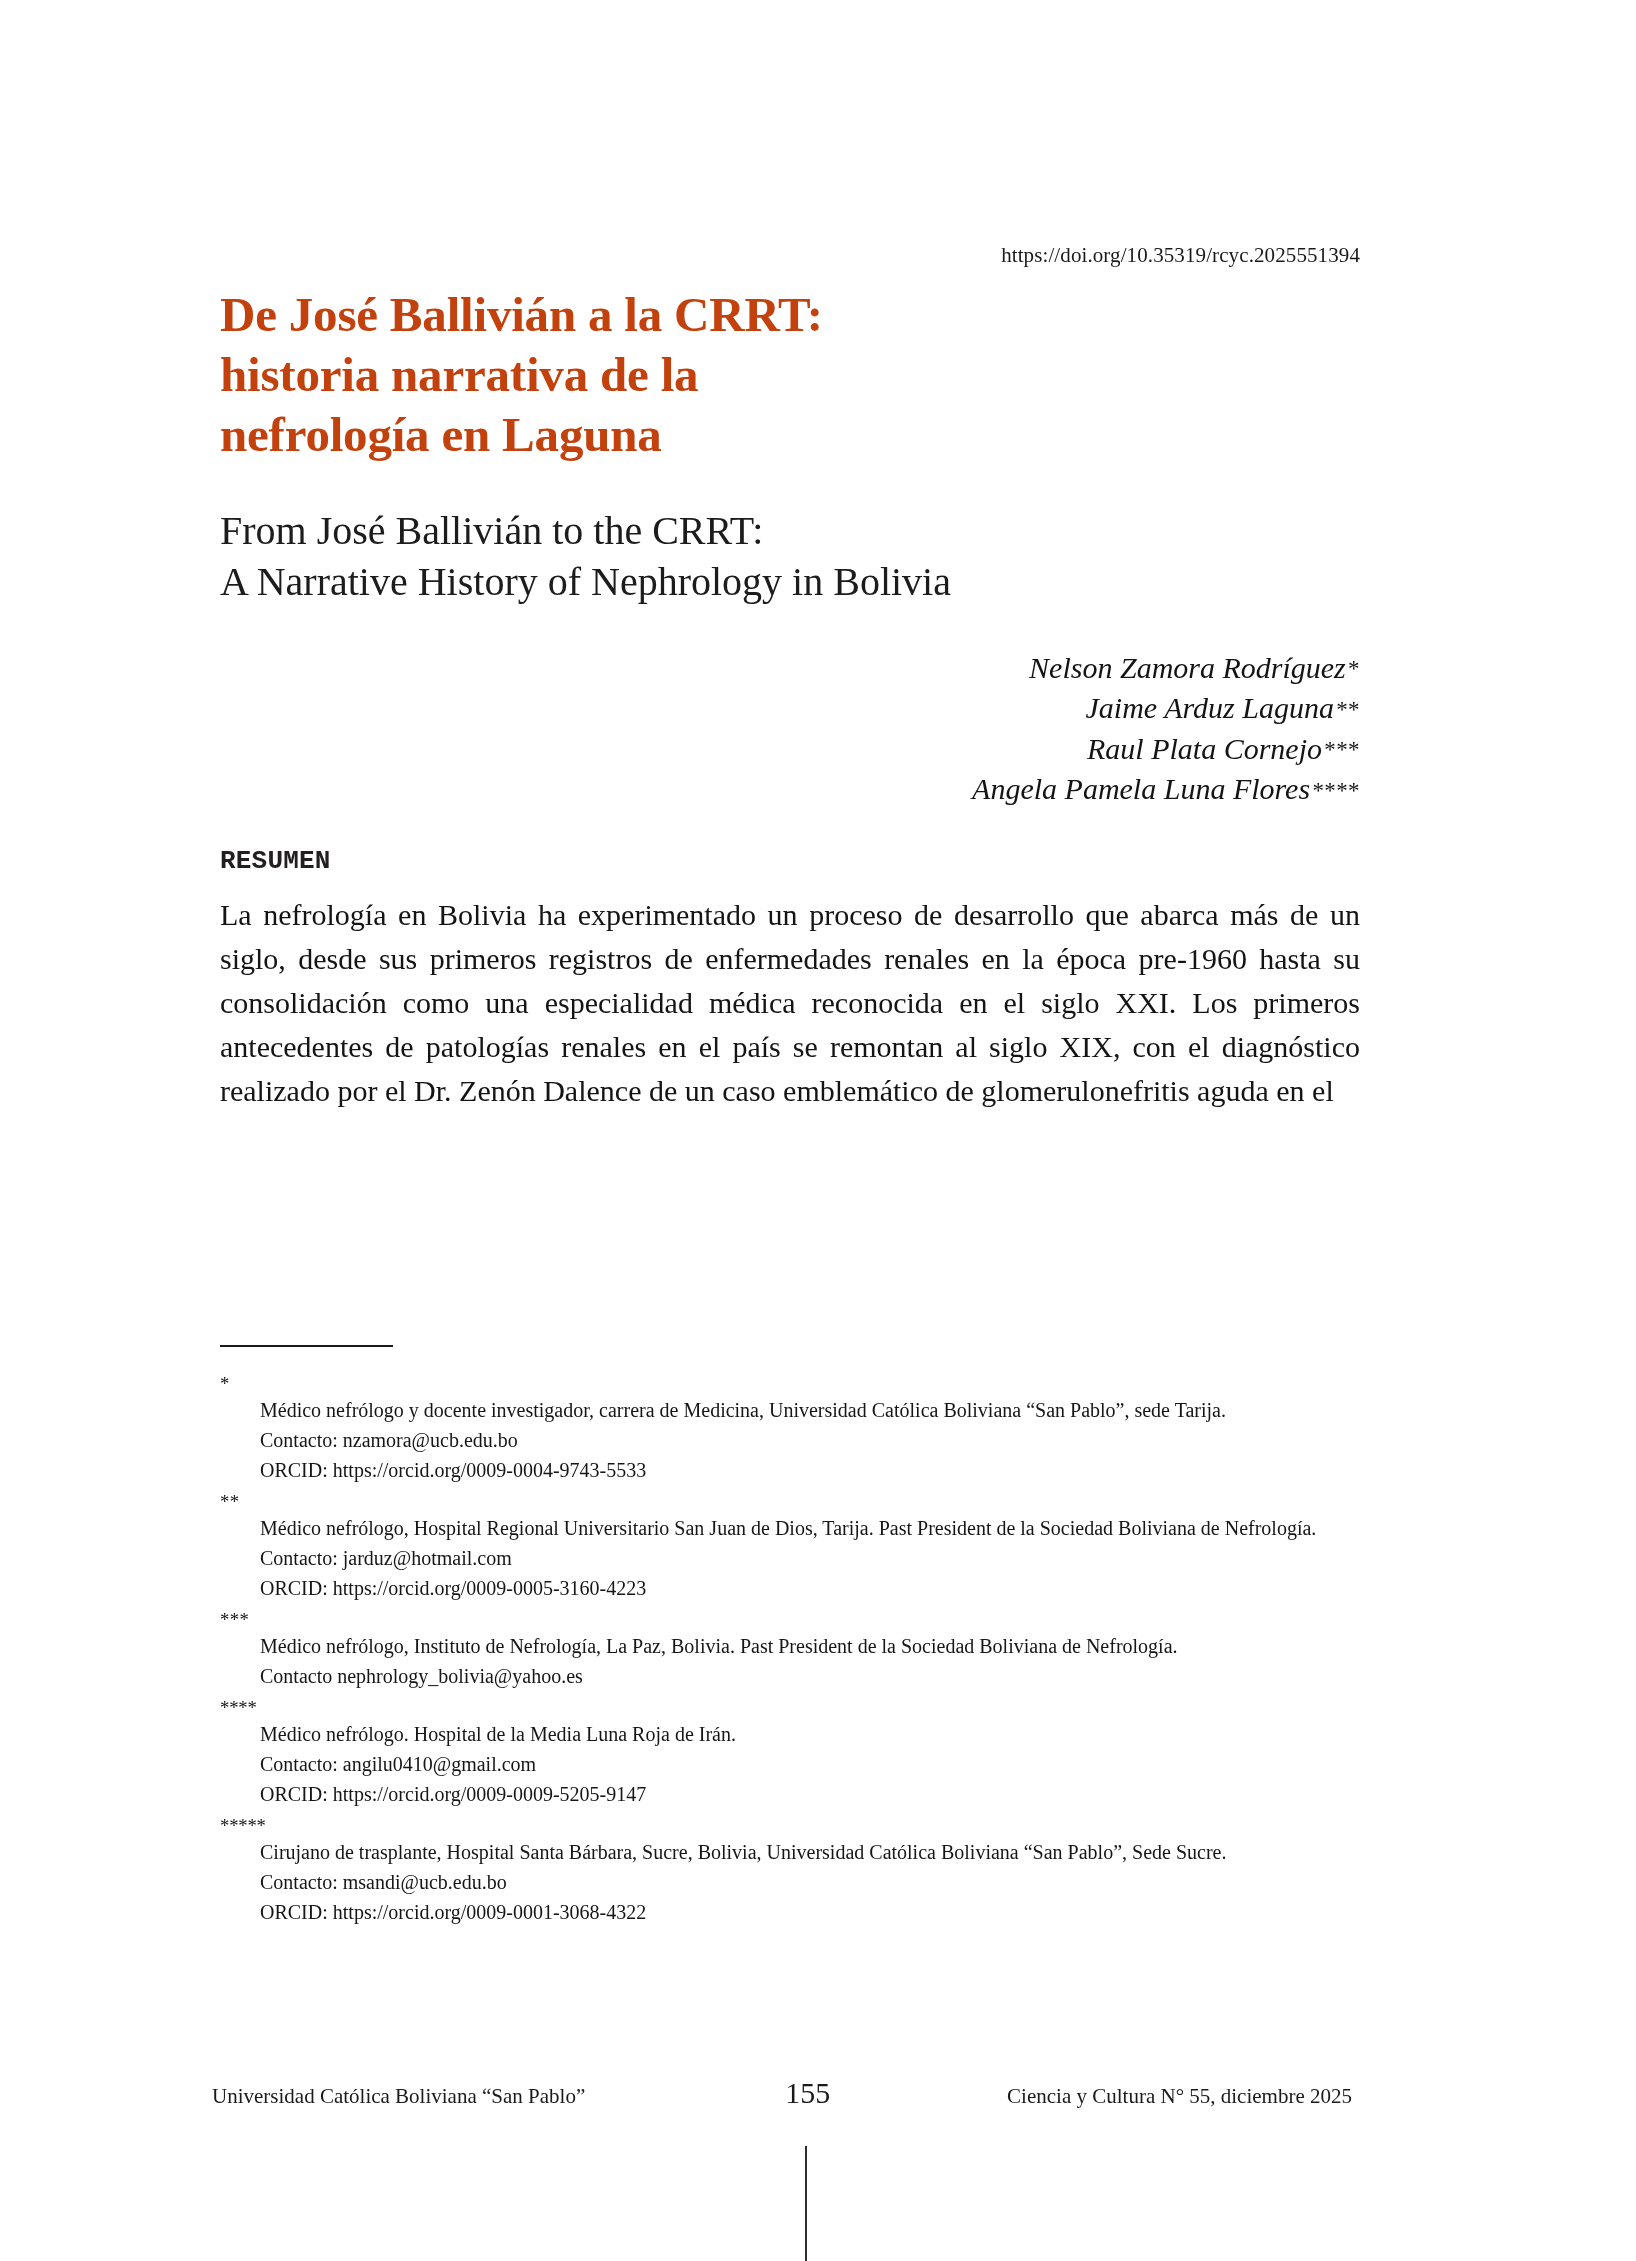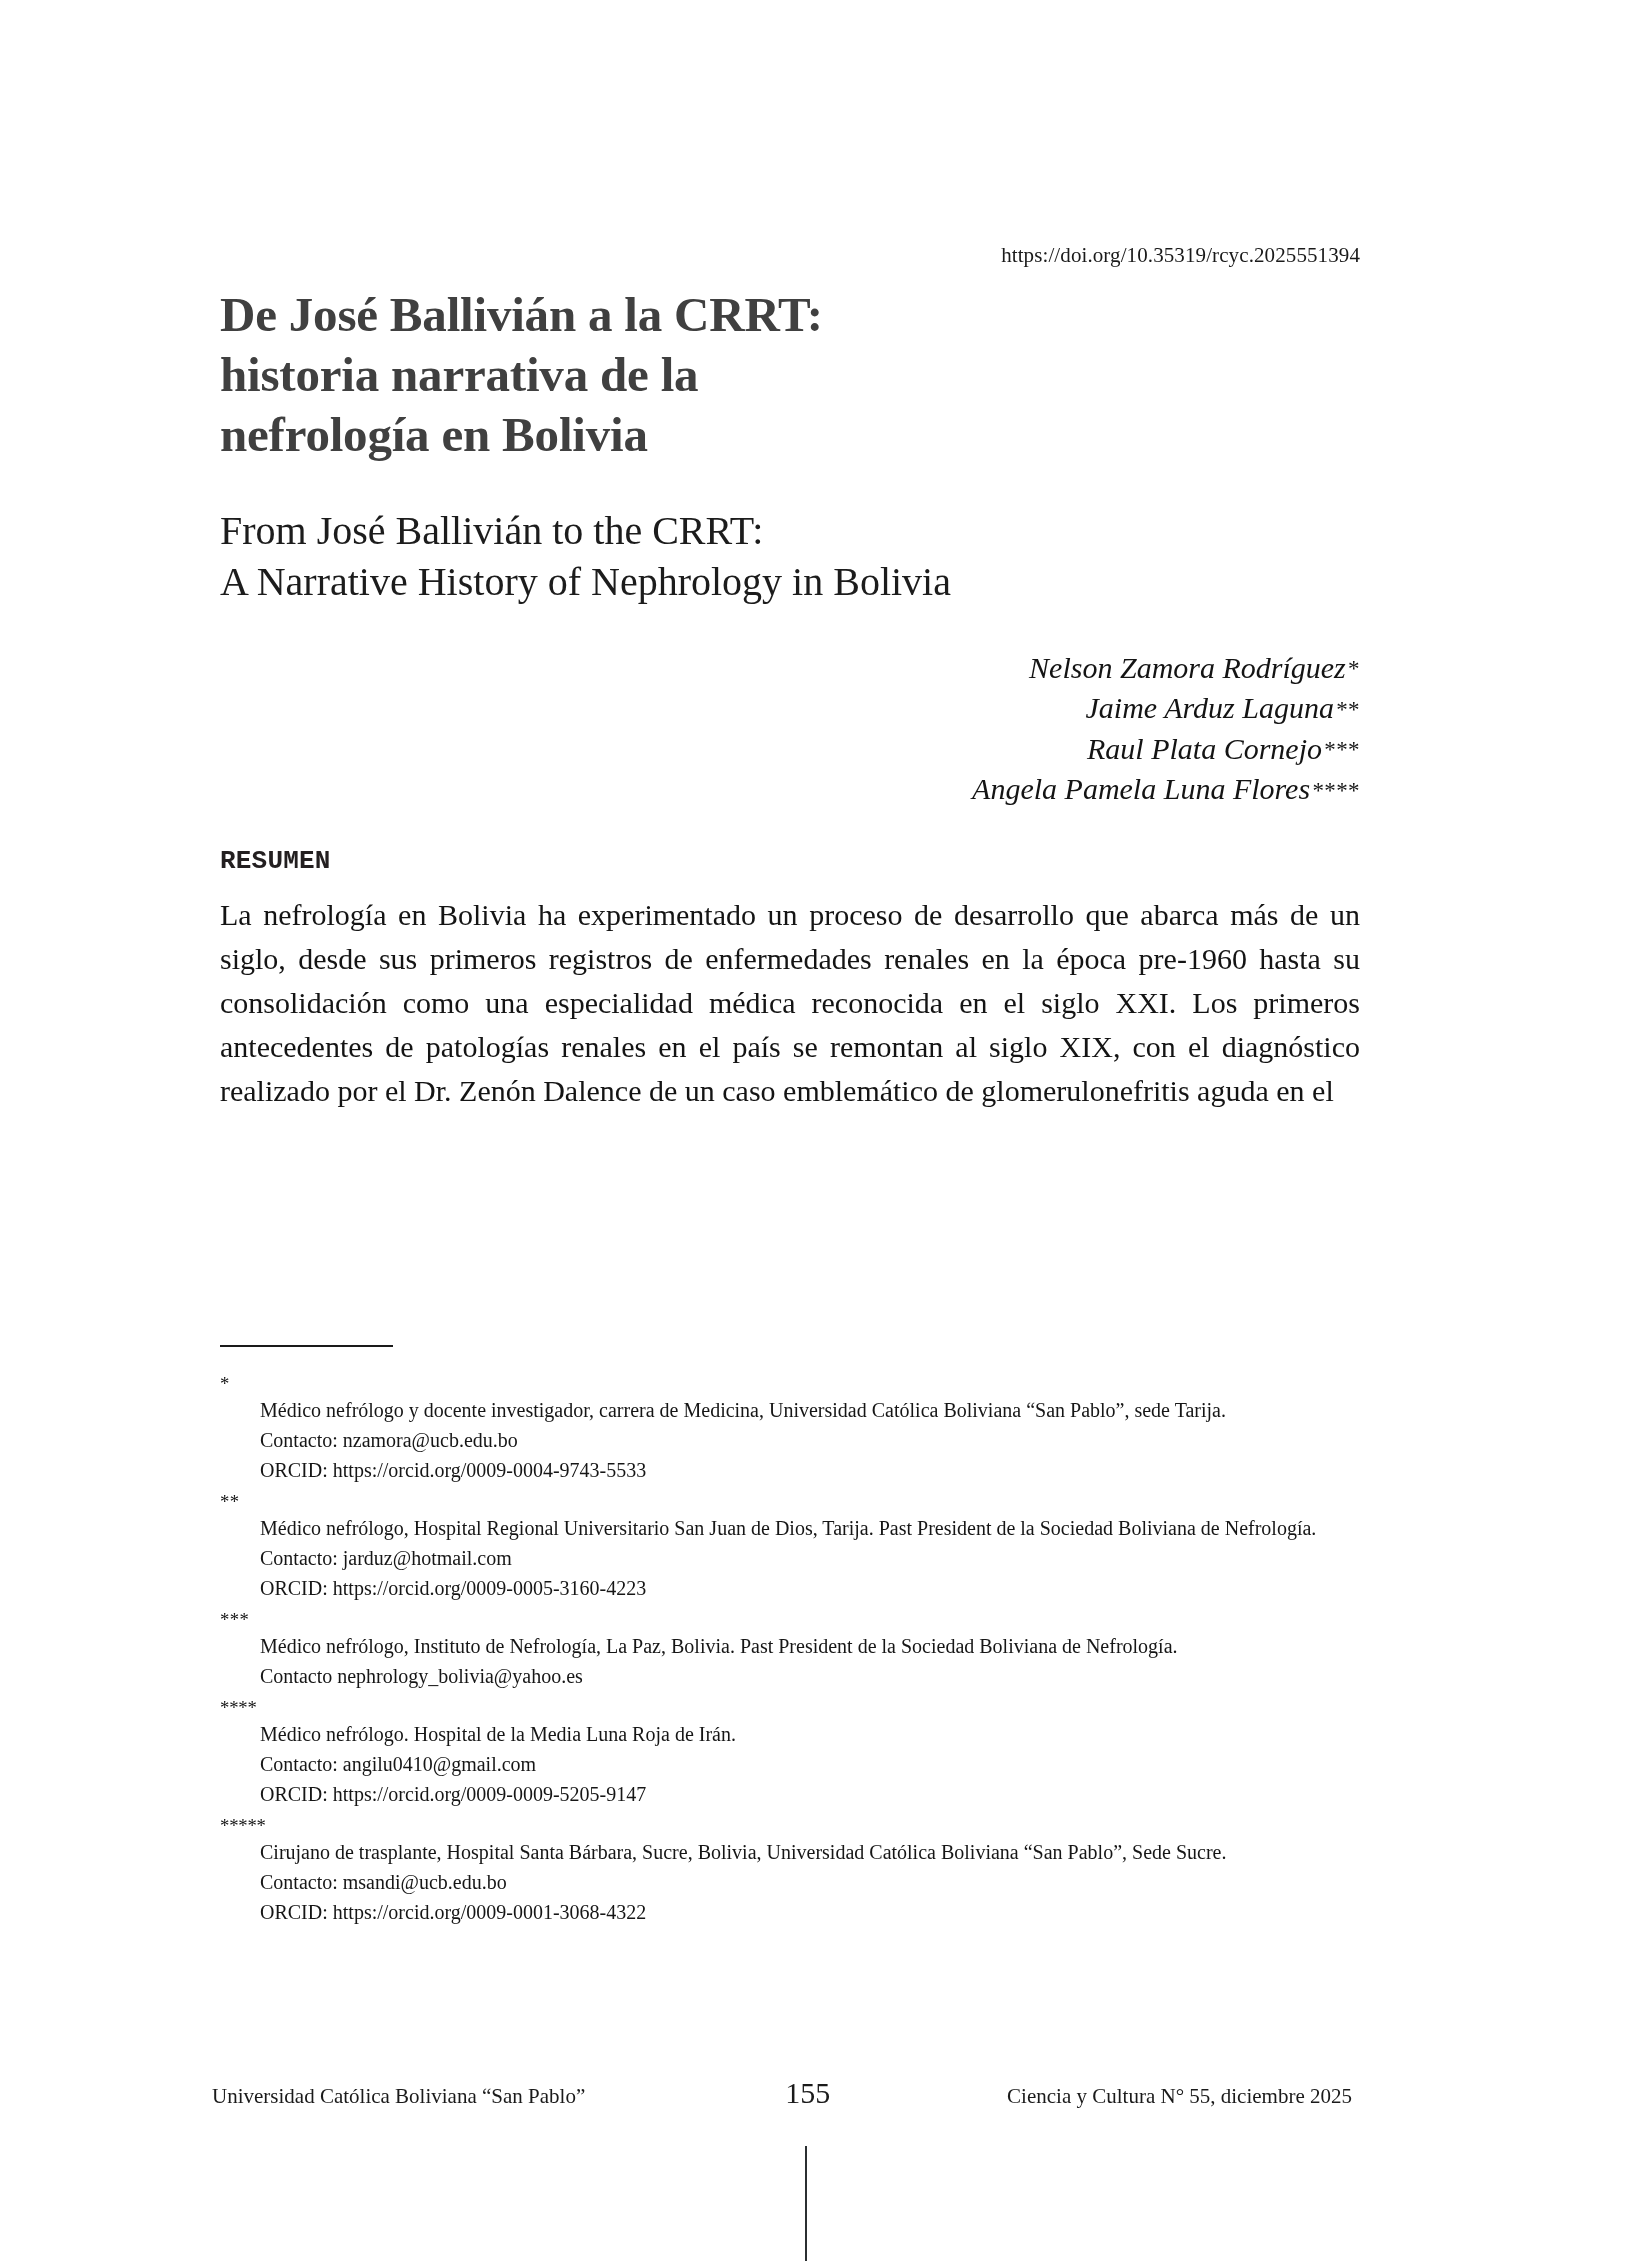--- a/index.html
+++ b/index.html
@@ -36,21 +36,21 @@
     color: #1a1a1a;
   }
 
   
   .title-es {
     margin-top: 17px;
     font-weight: bold;
     font-size: 49px;
     line-height: 60px;
     letter-spacing: -0.2px;
-    color: #404040;
+    color: #c2410c;
   }
   .title-es div { white-space: pre; }
 
   .title-en {
     margin-top: 40px;
     font-weight: normal;
     font-size: 40px;
     line-height: 51px;
     color: #1c1c1c;
   }
@@ -159,21 +159,21 @@
 
 <div class="page">
 
   <div class="content">
 
     <div class="doi-row">https://doi.org/10.35319/rcyc.2025551394</div>
 
     <h1 class="title-es">
       <div>De José Ballivián a la CRRT:</div>
       <div>historia narrativa de la</div>
-      <div>nefrología en Bolivia</div>
+      <div>nefrología en Laguna</div>
     </h1>
 
     <h2 class="title-en">
       <div>From José Ballivián to the CRRT:</div>
       <div>A Narrative History of Nephrology in Bolivia</div>
     </h2>
 
     <div class="authors">
       <div class="author-line"><span>Nelson Zamora Rodríguez</span><span class="mark">*</span></div>
       <div class="author-line"><span>Jaime Arduz Laguna</span><span class="mark">**</span></div>

